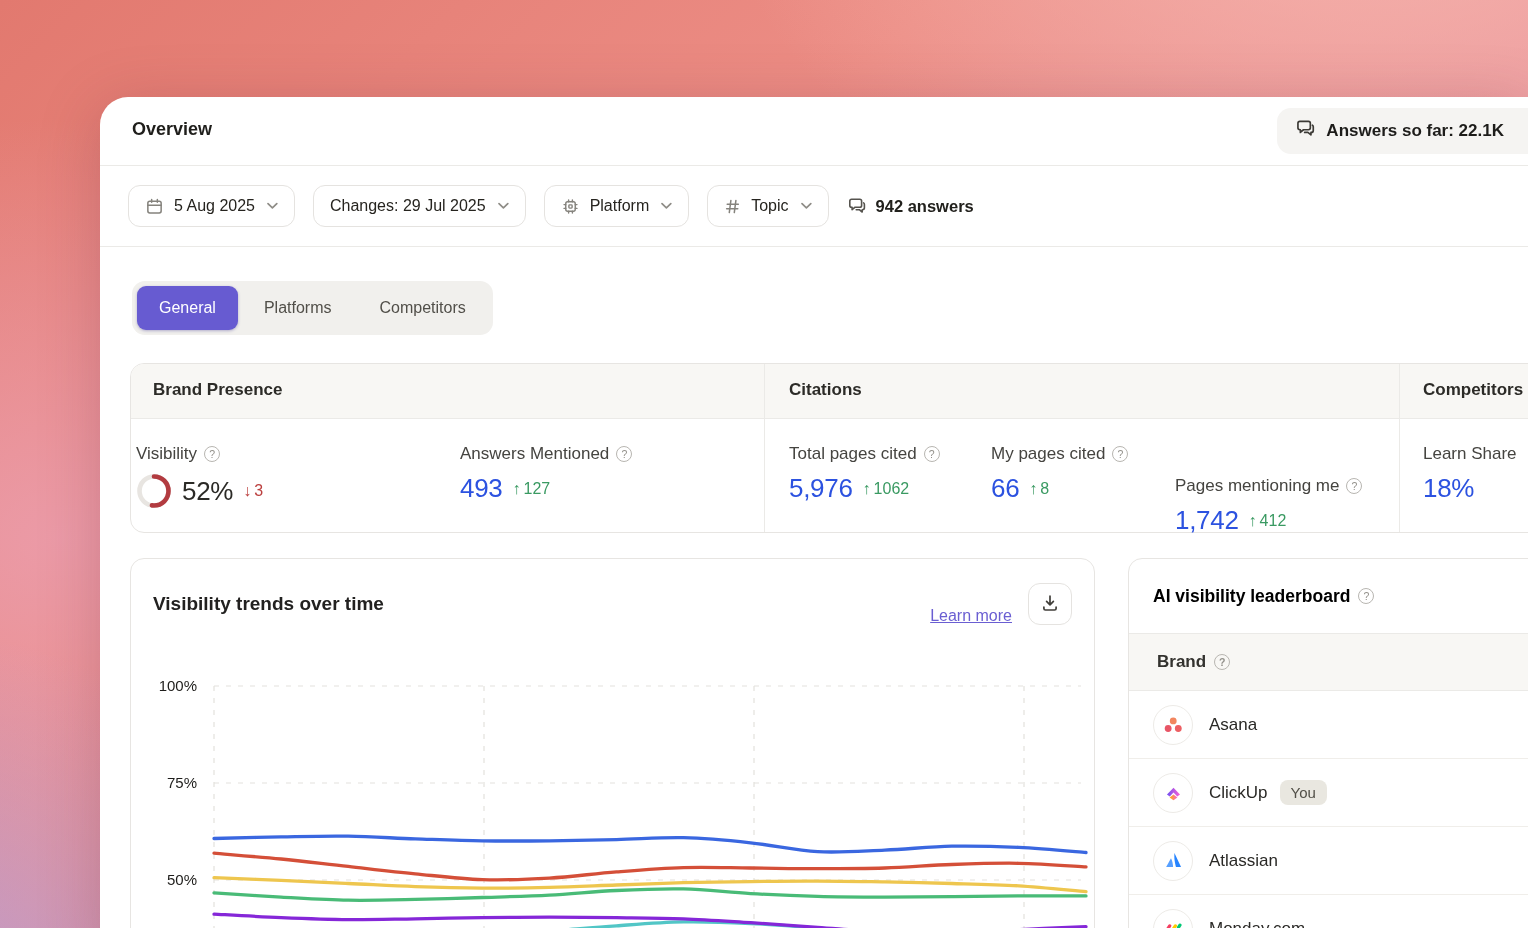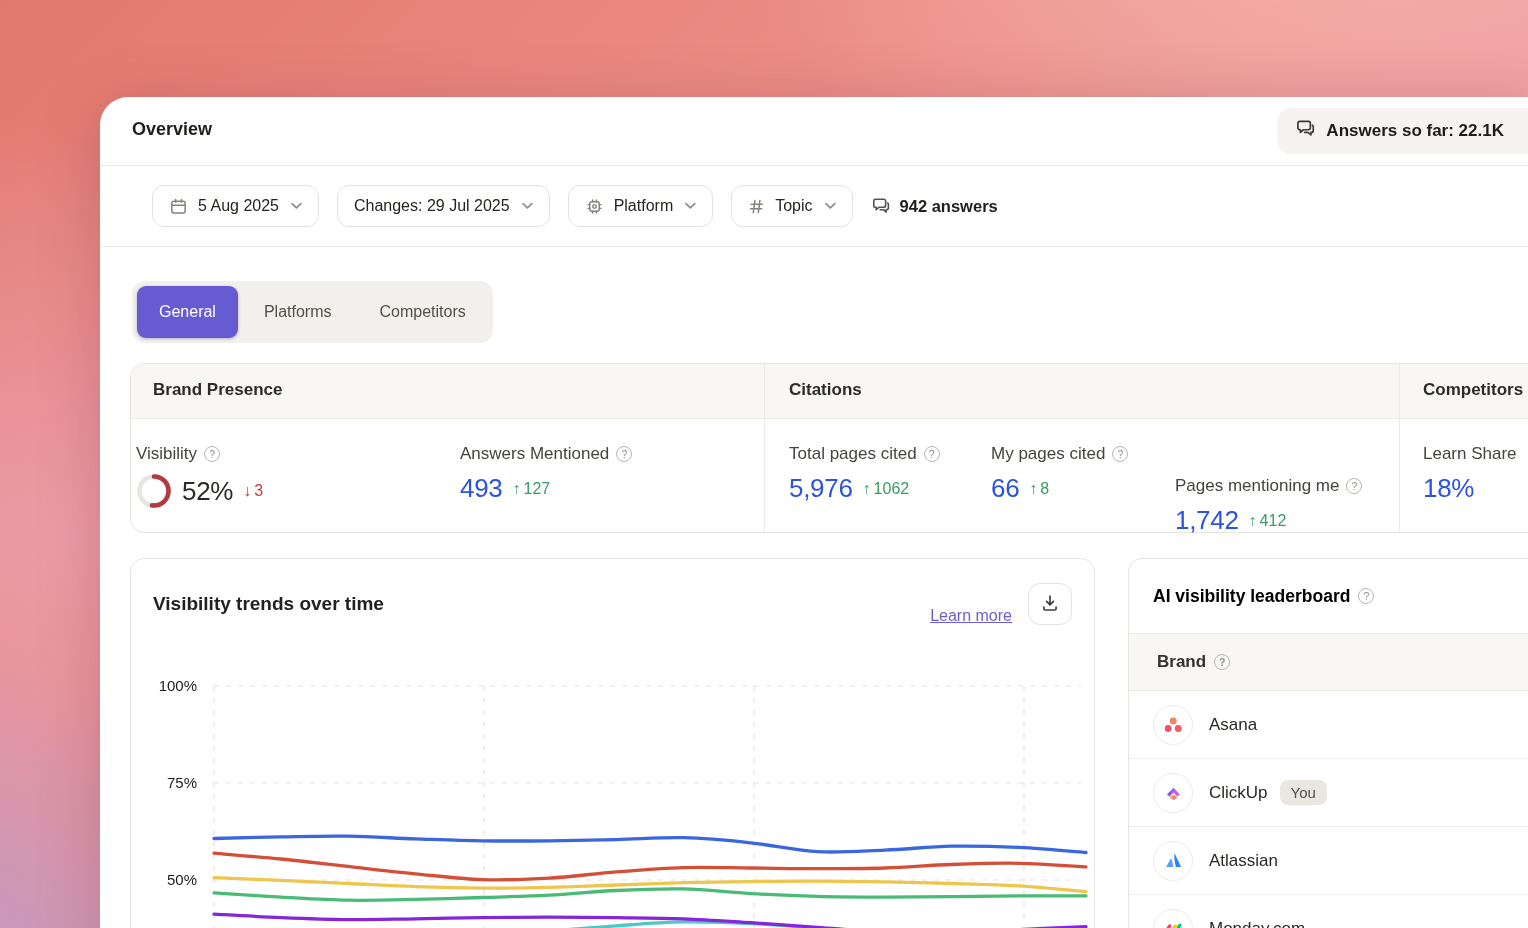--- a/index.html
+++ b/index.html
@@ -22,33 +22,33 @@
   
   .topbar { position:relative; height:69px; border-bottom:1px solid #ebeae7; }
   .page-title { position:absolute; left:32px; top:22px; font-size:18px; font-weight:700; color:#1f1e1b; }
   .answers-pill {
     position:absolute; right:0; top:11px; height:46px;
     background:#f5f4f2; border-radius:14px 0 0 14px;
     display:flex; align-items:center; gap:10px; padding:0 24px 0 18px;
     font-size:17px; font-weight:700; color:#1d1c1a;justify-content:center;
   }
   
-  .filterbar { height:81px; border-bottom:1px solid #ebeae7; display:flex; align-items:center; gap:18px; padding:0 52px; }
+  .filterbar { height:81px; border-bottom:1px solid #ebeae7; display:flex; align-items:center; gap:18px; padding:0 28px; }
   .fbtn {
     height:42px; display:inline-flex; align-items:center; gap:10px; padding:0 16px;
     border:1px solid #e5e3e0; border-radius:12px; background:#fff;
     font-size:16px; font-weight:500; color:#26241f; cursor:pointer;
   }
   .fbtn .ficon { color:#85837d; display:inline-flex; }
   .fbtn .chev { color:#8f8d87; display:inline-flex; margin-left:2px; }
   .answers-count { display:inline-flex; align-items:center; gap:9px; font-size:16.5px; font-weight:600; color:#22211d; }
   .answers-count .ficon { color:#55534e; display:inline-flex; }
   
   .tabs { position:absolute; left:32px; top:184px; display:inline-flex; background:#f1f0ed; border-radius:13px; padding:5px; gap:4px; }
-  .tab { height:52px; display:inline-flex; align-items:center; padding:0 22px; border-radius:9px; font-size:16px; color:#514f49; cursor:pointer; }
+  .tab { height:44px; display:inline-flex; align-items:center; padding:0 22px; border-radius:9px; font-size:16px; color:#514f49; cursor:pointer; }
   .tab.active { background:#675bd1; color:#fff; font-weight:500; box-shadow:0 1px 3px rgba(60,50,140,.35); }
   
   .stats-card { position:absolute; left:30px; top:266px; width:1420px; height:170px; background:#fff; border:1px solid #e7e5e2; border-radius:14px; }
   .stats-head { position:absolute; left:0; top:0; right:0; height:55px; background:#f8f7f4; border-bottom:1px solid #ebeae7; border-radius:13px 13px 0 0; }
   .stats-title { position:absolute; top:16px; font-size:17px; font-weight:700; color:#2c2b27; }
   .stats-vdiv { position:absolute; top:0; bottom:0; width:1px; background:#ebeae7; }
   .metric { position:absolute; top:80px; }
   .metric-label { display:flex; align-items:center; gap:7px; font-size:17px; color:#454440; }
   .metric-valuerow { display:flex; align-items:center; gap:10px; margin-top:9px; }
   .metric-value { font-size:26px; font-weight:400; letter-spacing:-0.3px; }

